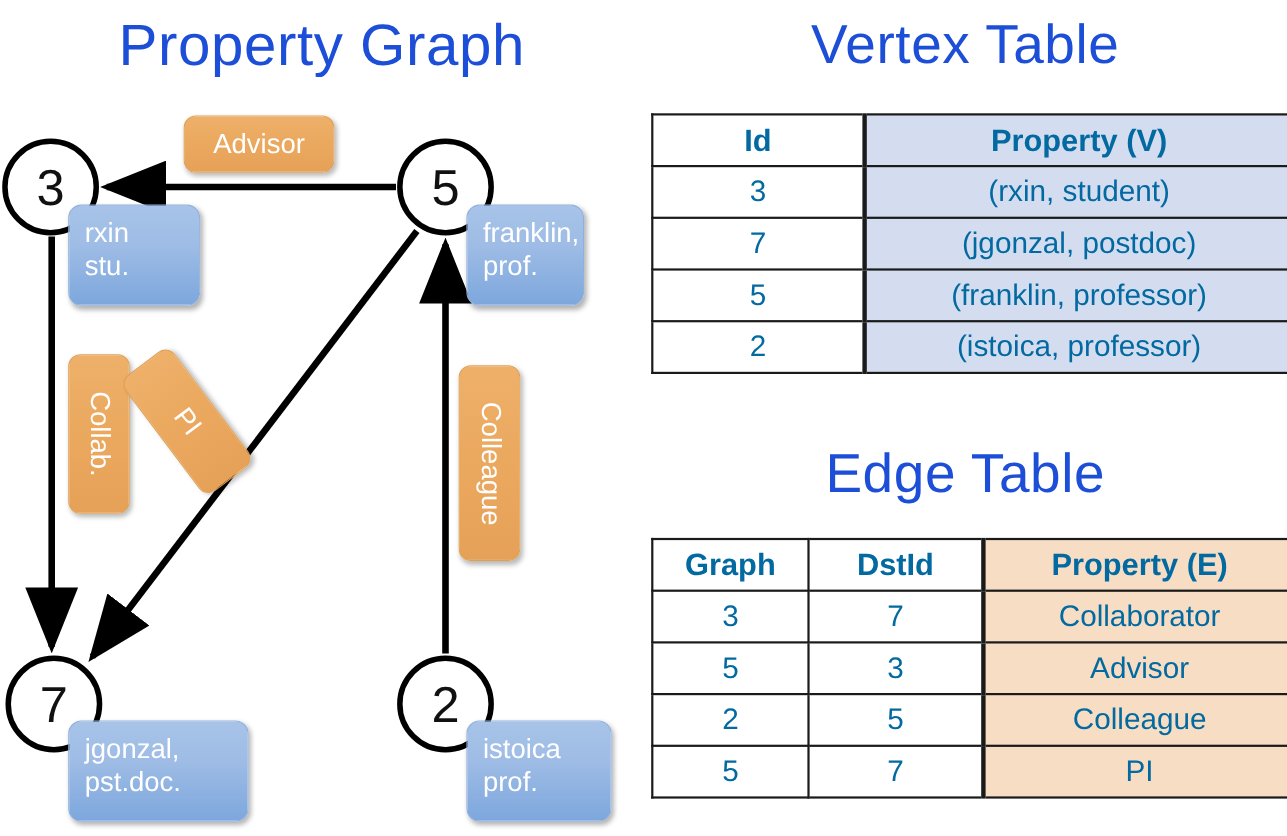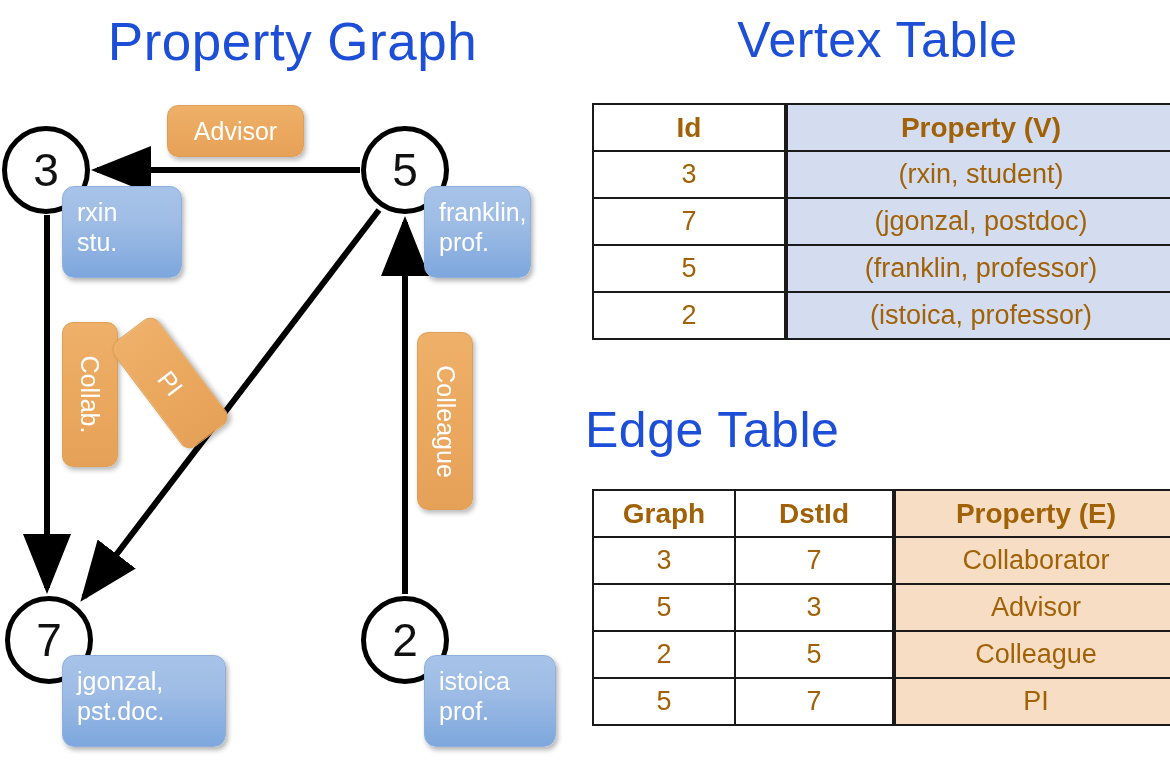--- a/index.html
+++ b/index.html
@@ -32,20 +32,21 @@
     line-height: 60px;
   }
   #title-vertex-table {
     left: 585px; top: 10px; width: 585px;
     text-align: center;
     font-size: 50px;
     line-height: 60px;
   }
   #title-edge-table {
     left: 585px; top: 400px; width: 585px;
+    text-align: center;
     font-size: 50px;
     line-height: 60px;
   }
 
   
   #graph-panel {
     position: absolute;
     left: 0; top: 0;
     width: 585px; height: 760px;
   }
@@ -142,21 +143,21 @@
     position: absolute;
     border-collapse: collapse;
     table-layout: fixed;
     font-family: "Liberation Sans", sans-serif;
   }
   .tbl td, .tbl th {
     border: 2px solid #1a1a1a;
     text-align: center;
     font-weight: 300;
     font-size: 27px;
-    color: #a16207;
+    color: #0369a1;
     padding: 0;
     height: 45px;
   }
   .tbl th {
     font-weight: bold;
     font-size: 28px;
   }
   .tbl .sep-left { border-left-width: 4px; }
 
   #vertex-table {

